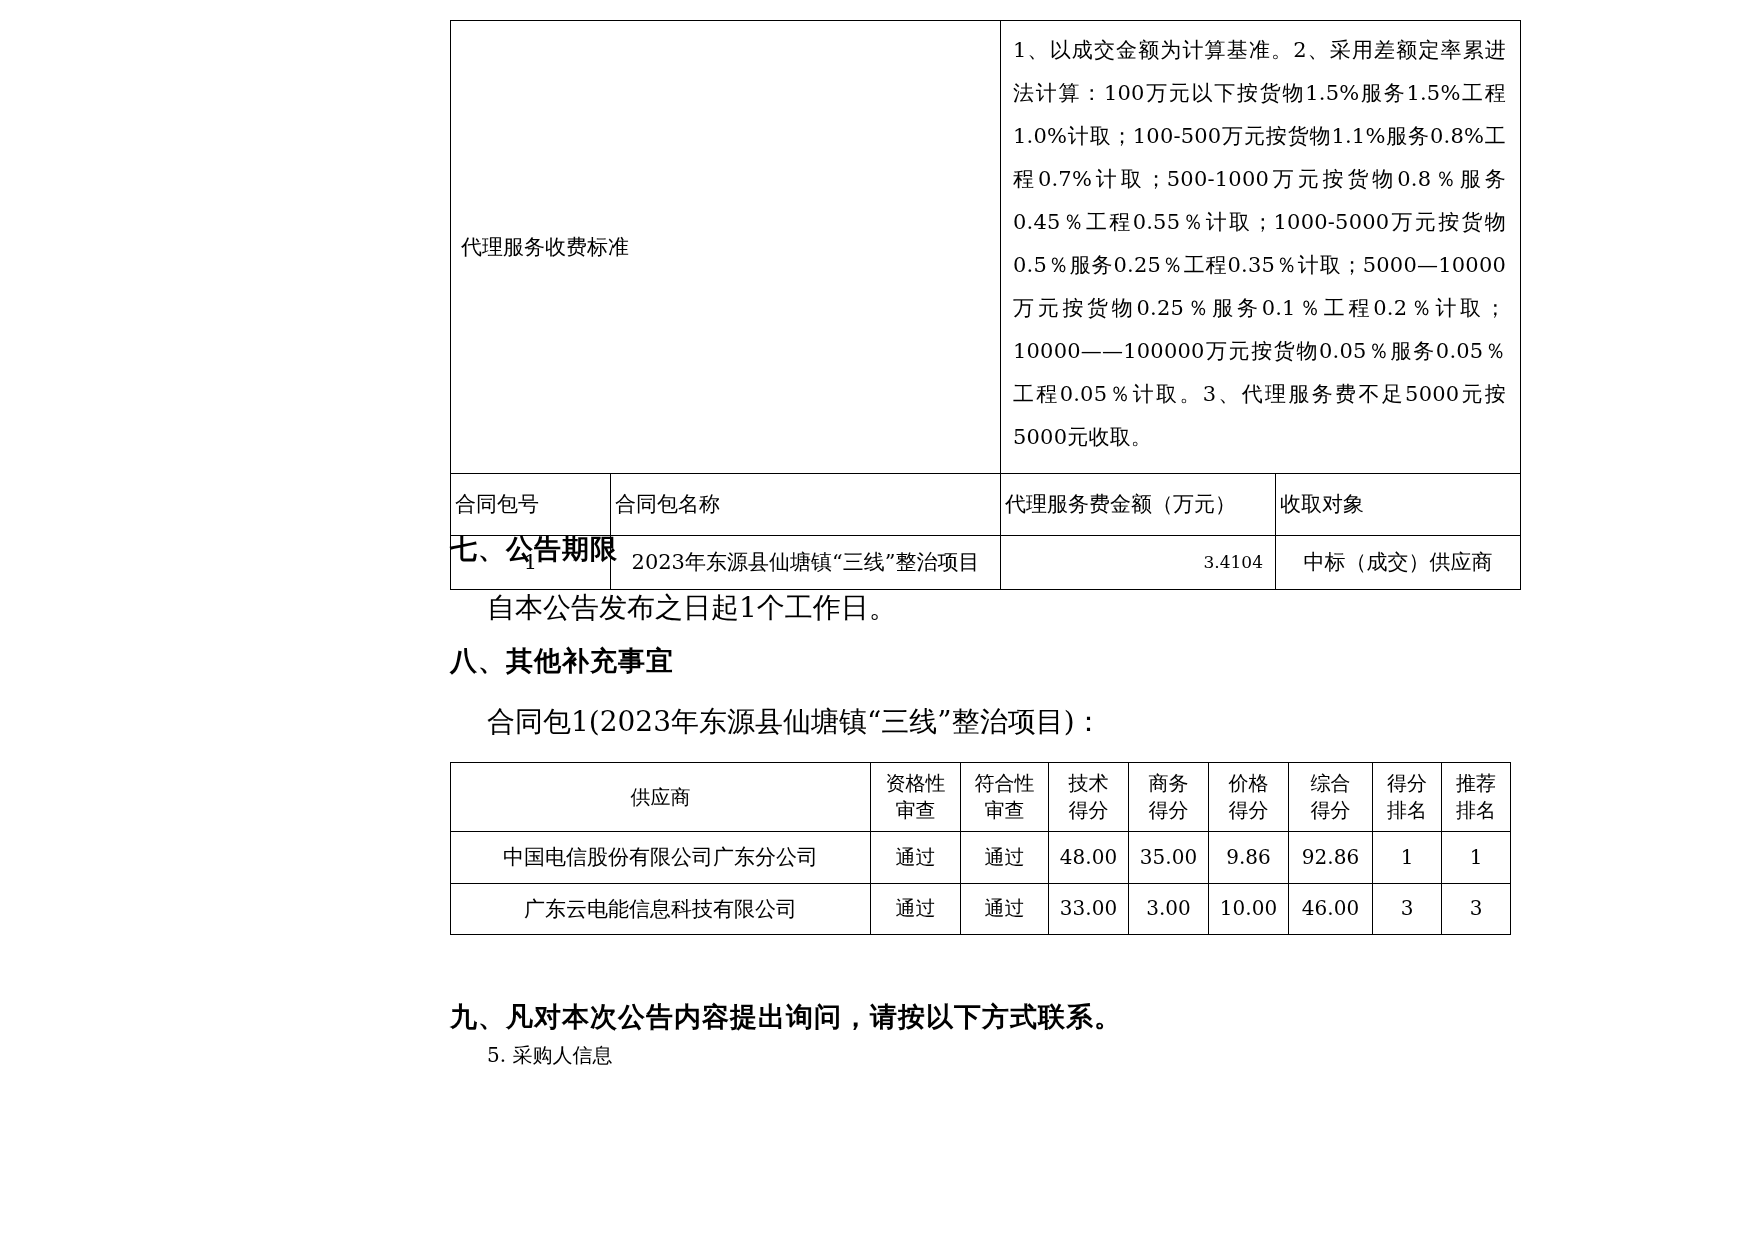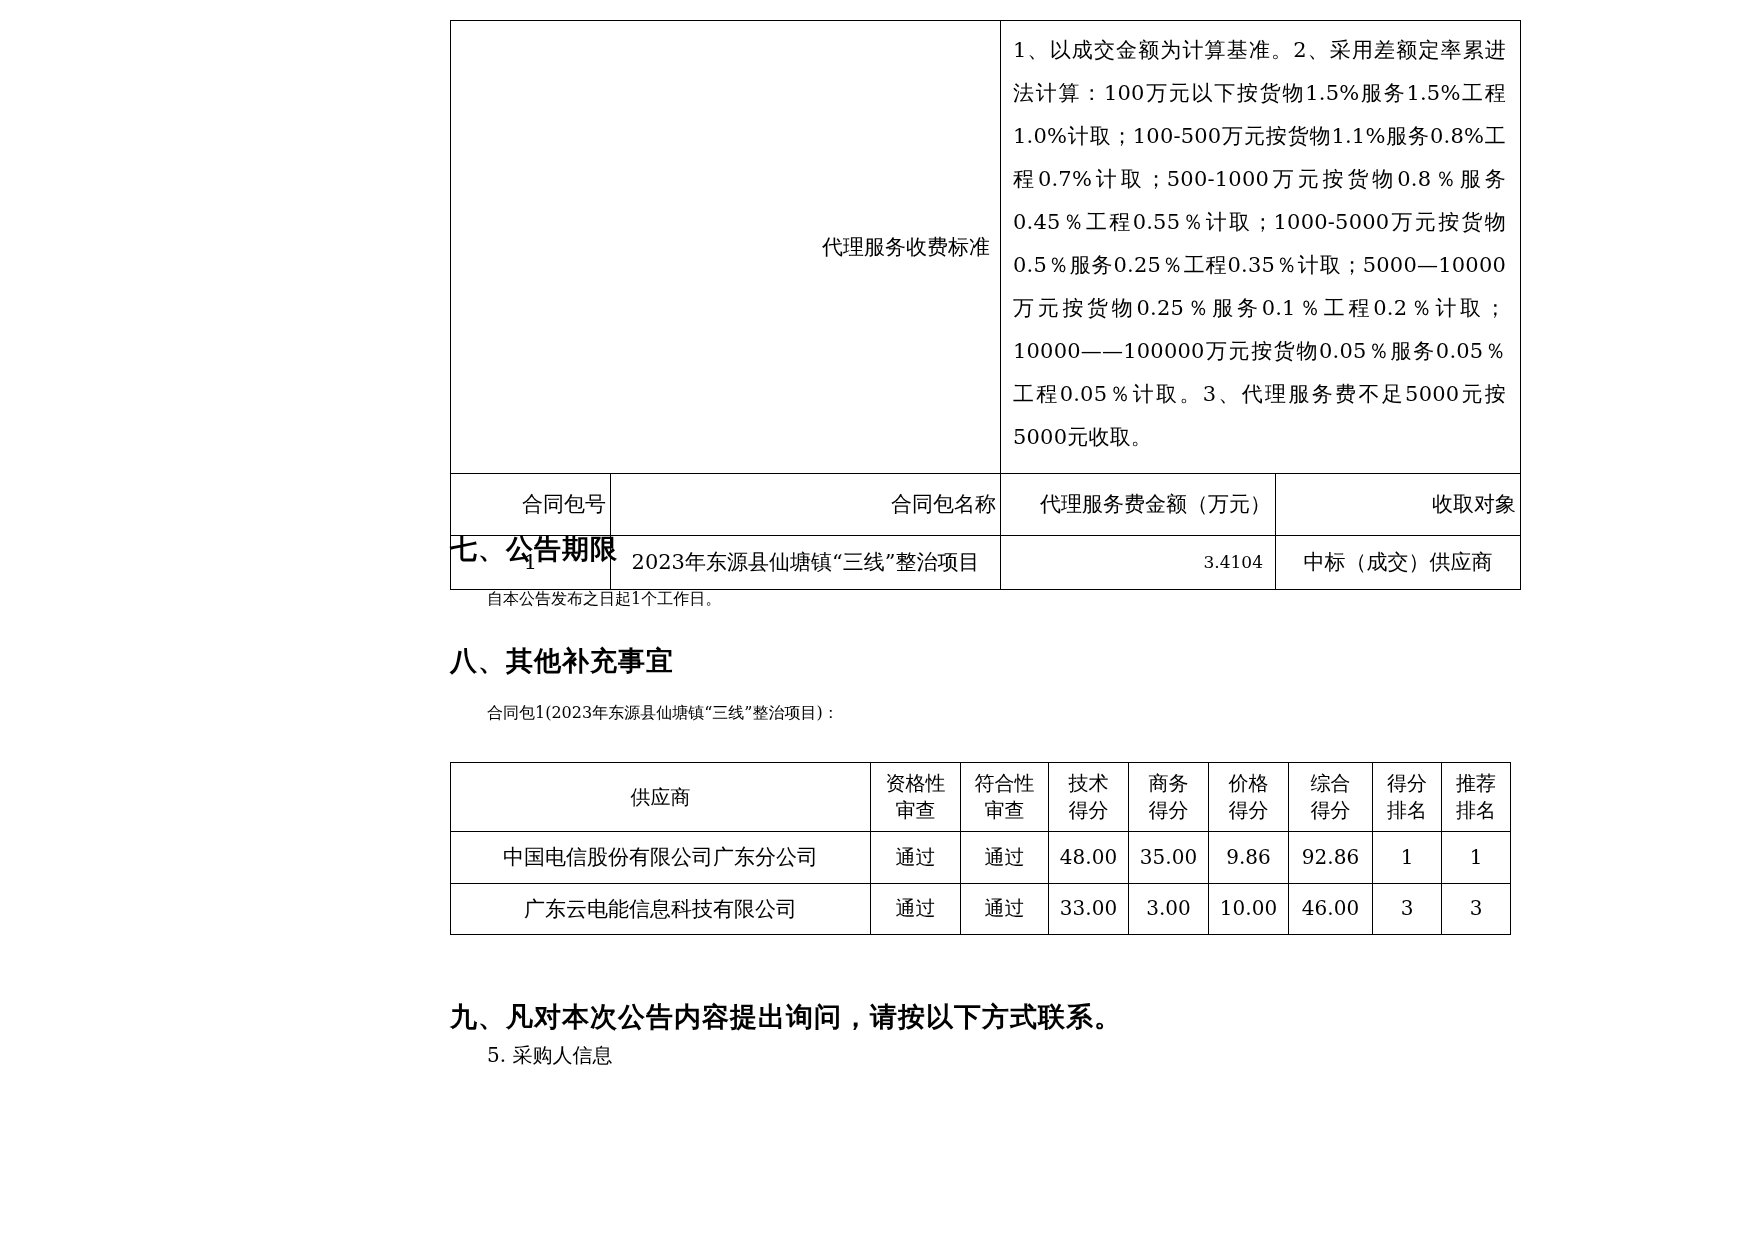--- a/index.html
+++ b/index.html
@@ -36,35 +36,35 @@
   }
 
   
   #fee-table {
     position: absolute;
     left: 450px;
     top: 20px;
     width: 1070px;
   }
   #fee-table .fee-label {
-    text-align: right;
+    text-align: left;
     font-size: 21px;
     padding: 6px 10px;
   }
   #fee-table .fee-body {
     text-align: justify;
     text-align-last: left;
     font-size: 21px;
     line-height: 2.05;
     padding: 8px 14px 14px 12px;
     letter-spacing: 0.2px;
     margin-left: 36px;
   }
   #fee-table .hdr {
-    text-align: right;
+    text-align: left;
     padding: 14px 4px;
     font-size: 21px;
   }
   #fee-table .cell-center {
     text-align: center;
     padding: 10px 4px;
     font-size: 21px;
   }
   #fee-table .cell-right {
     text-align: right;
@@ -76,21 +76,21 @@
   .section-heading {
     position: absolute;
     font-family: "DejaVu Serif", "Liberation Serif", serif;
     font-size: 27px;
     font-weight: bold;
     letter-spacing: 1px;
     white-space: nowrap;
   }
   .body-line {
     position: absolute;
-    font-size: 16px;
+    font-size: 28px;
     white-space: nowrap;
     text-align: center;
   }
   .small-line {
     position: absolute;
     font-size: 20px;
     white-space: nowrap;
   }
 
   

